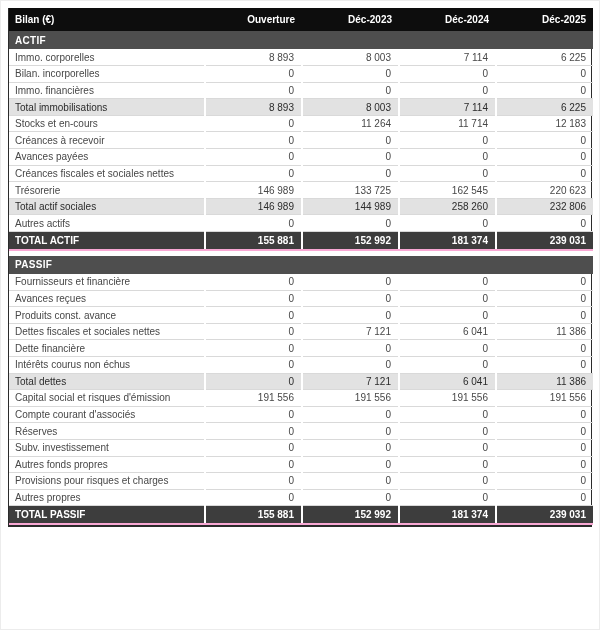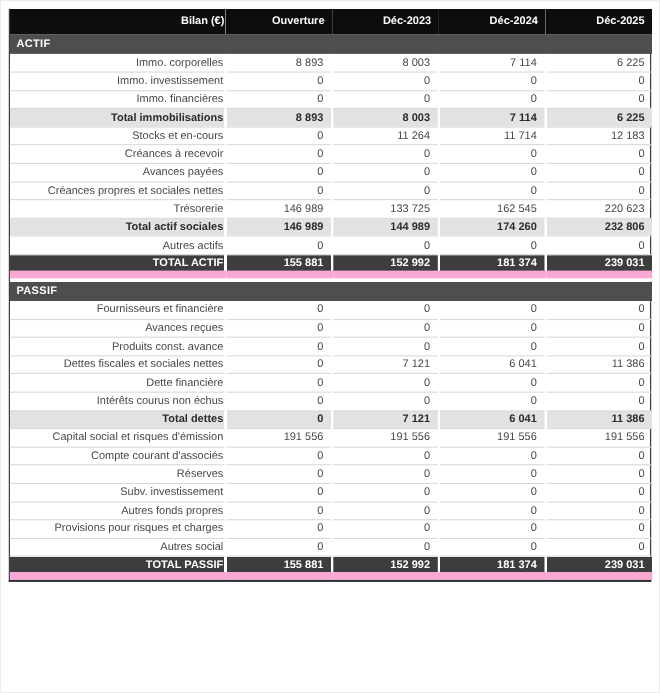--- a/index.html
+++ b/index.html
@@ -27,21 +27,21 @@
     width: 100%;
     border-collapse: collapse;
     table-layout: fixed;
   }
   th, td {
     font-size: 10px;
     white-space: nowrap;
     overflow: hidden;
     vertical-align: middle;
   }
-  .lbl { text-align: right; padding-left: 6px; }
+  .lbl { text-align: left; padding-left: 6px; }
   .val { text-align: right; padding-right: 7px; }
   thead th {
     background: var(--header-bg, #0d0d0d);
     color: var(--header-text, #ffffff);
     font-weight: 700;
     height: 23px;
   }
   td.section {
     background: var(--section-bg, #4e4e4e);
     color: #ffffff;
@@ -51,28 +51,28 @@
     letter-spacing: 0.3px;
   }
   tr.item td, tr.subtotal td {
     height: 16.6px;
     border-bottom: 1px solid var(--row-line, #d9d9d9);
     color: var(--text, #474747);
   }
   tr.subtotal td {
     background: var(--subtotal-bg, #e2e2e2);
     color: #2b2b2b;
-    font-weight: 700;
+    font-weight: 400;
   }
   tr.total td {
     background: var(--total-bg, #3d3d3d);
     color: #ffffff;
     font-weight: 700;
     height: 18px;
-    border-bottom: 7px solid #f9a8d4;
+    border-bottom: 2px solid #f9a8d4;
   }
   tbody td.val { border-left: 2px solid #ffffff; }
   tr.spacer td {
     height: 6px;
     background: #ffffff;
     border: none;
   }
 </style>
 </head>
 <body>
@@ -101,21 +101,21 @@
             <td colspan="5" class="section">ACTIF</td>
           </tr>
           <tr class="item">
             <td class="lbl">Immo. corporelles</td>
             <td class="val">8 893</td>
             <td class="val">8 003</td>
             <td class="val">7 114</td>
             <td class="val">6 225</td>
           </tr>
           <tr class="item">
-            <td class="lbl">Immo. investissement</td>
+            <td class="lbl">Bilan. incorporelles</td>
             <td class="val">0</td>
             <td class="val">0</td>
             <td class="val">0</td>
             <td class="val">0</td>
           </tr>
           <tr class="item">
             <td class="lbl">Immo. financières</td>
             <td class="val">0</td>
             <td class="val">0</td>
             <td class="val">0</td>
@@ -143,38 +143,38 @@
             <td class="val">0</td>
           </tr>
           <tr class="item">
             <td class="lbl">Avances payées</td>
             <td class="val">0</td>
             <td class="val">0</td>
             <td class="val">0</td>
             <td class="val">0</td>
           </tr>
           <tr class="item">
-            <td class="lbl">Créances propres et sociales nettes</td>
+            <td class="lbl">Créances fiscales et sociales nettes</td>
             <td class="val">0</td>
             <td class="val">0</td>
             <td class="val">0</td>
             <td class="val">0</td>
           </tr>
           <tr class="item">
             <td class="lbl">Trésorerie</td>
             <td class="val">146 989</td>
             <td class="val">133 725</td>
             <td class="val">162 545</td>
             <td class="val">220 623</td>
           </tr>
           <tr class="subtotal">
             <td class="lbl">Total actif sociales</td>
             <td class="val">146 989</td>
             <td class="val">144 989</td>
-            <td class="val">174 260</td>
+            <td class="val">258 260</td>
             <td class="val">232 806</td>
           </tr>
           <tr class="item">
             <td class="lbl">Autres actifs</td>
             <td class="val">0</td>
             <td class="val">0</td>
             <td class="val">0</td>
             <td class="val">0</td>
           </tr>
           <tr class="total">
@@ -275,21 +275,21 @@
             <td class="val">0</td>
           </tr>
           <tr class="item">
             <td class="lbl">Provisions pour risques et charges</td>
             <td class="val">0</td>
             <td class="val">0</td>
             <td class="val">0</td>
             <td class="val">0</td>
           </tr>
           <tr class="item">
-            <td class="lbl">Autres social</td>
+            <td class="lbl">Autres propres</td>
             <td class="val">0</td>
             <td class="val">0</td>
             <td class="val">0</td>
             <td class="val">0</td>
           </tr>
           <tr class="total">
             <td class="lbl">TOTAL PASSIF</td>
             <td class="val">155 881</td>
             <td class="val">152 992</td>
             <td class="val">181 374</td>

